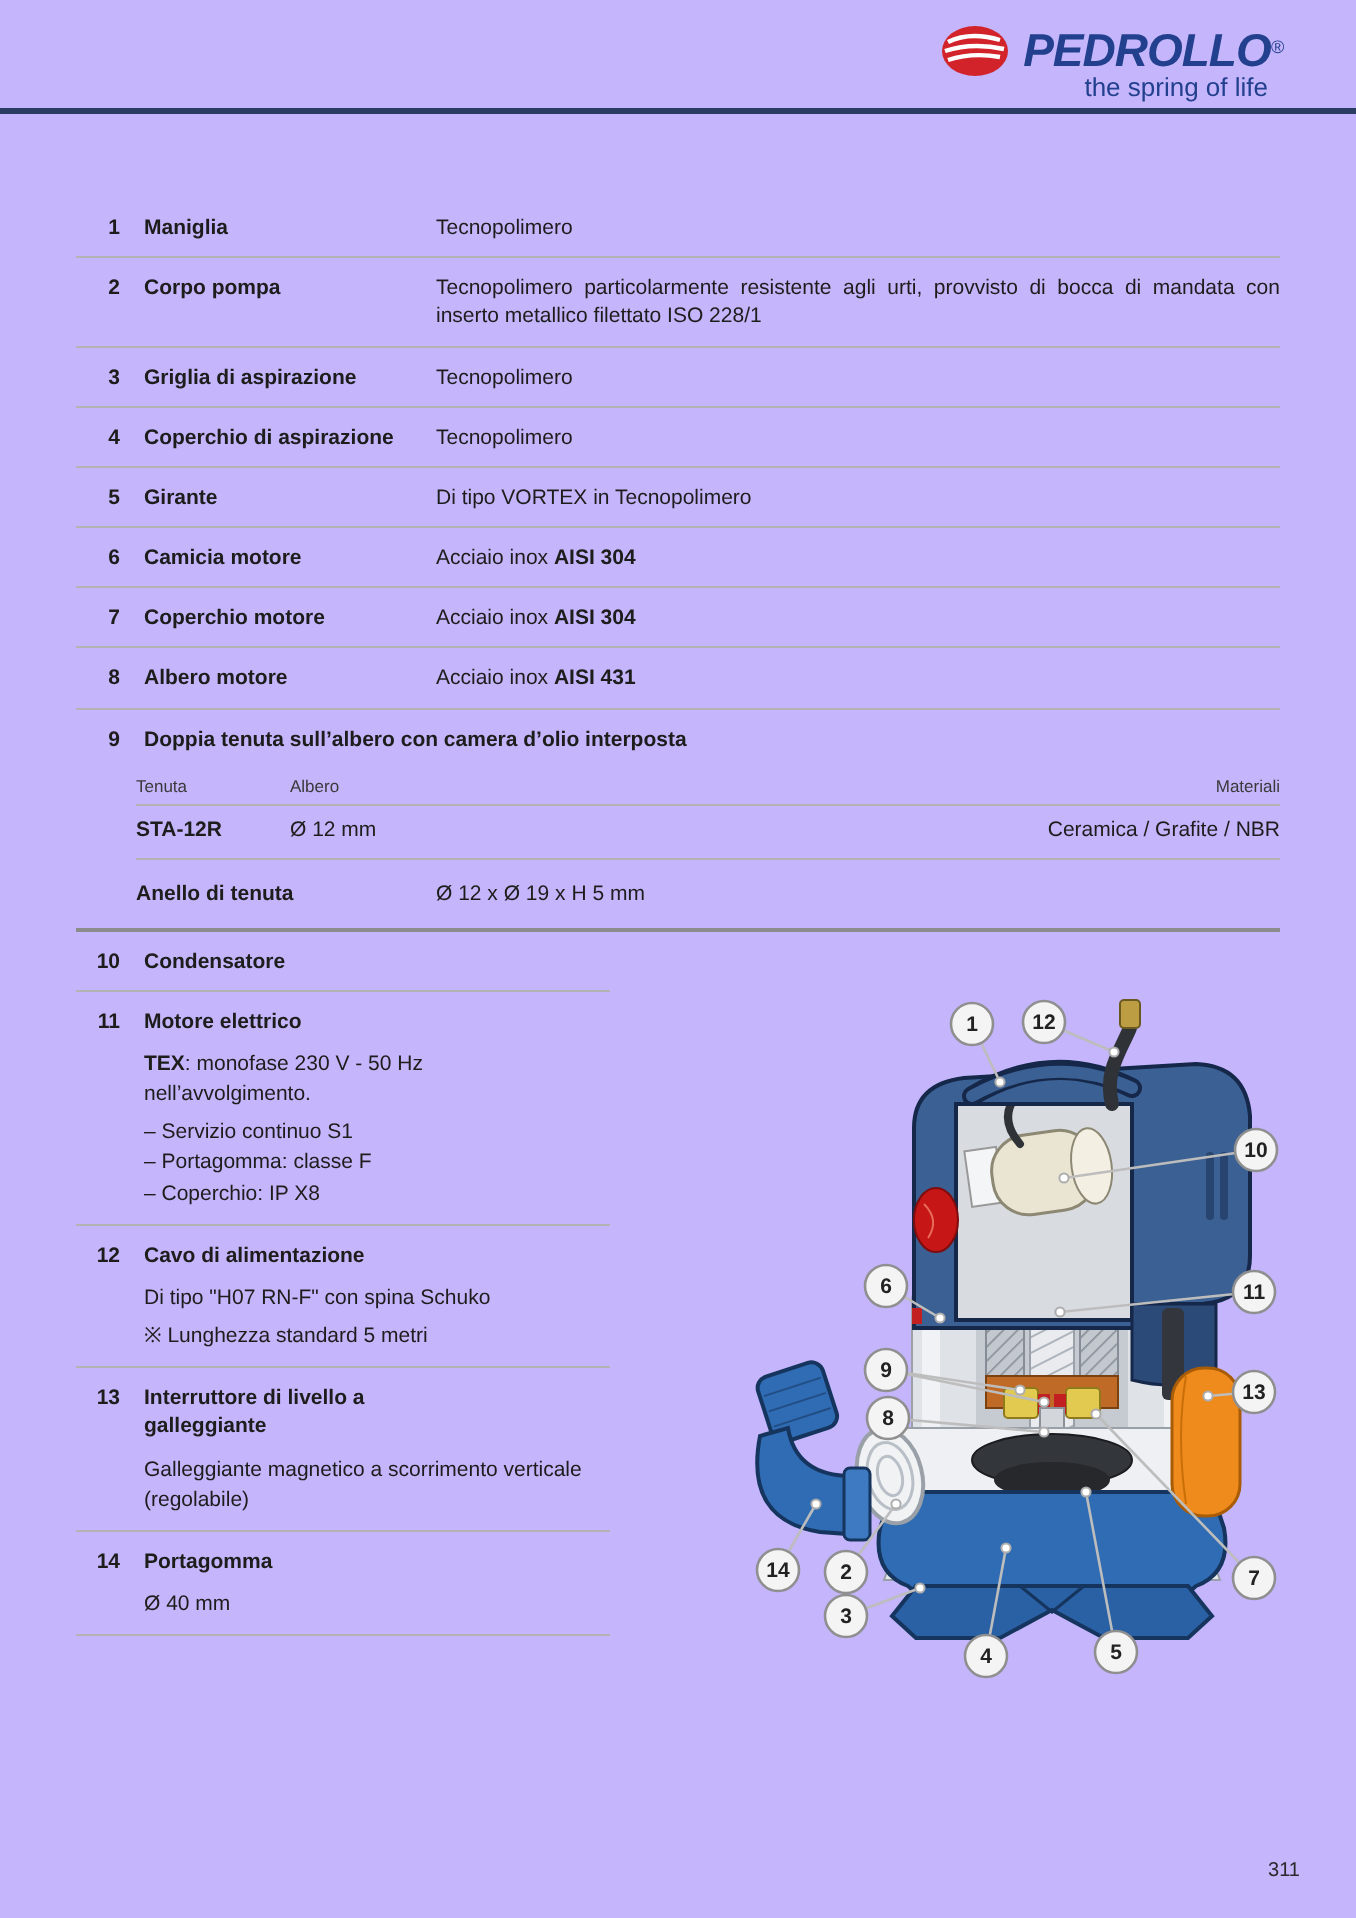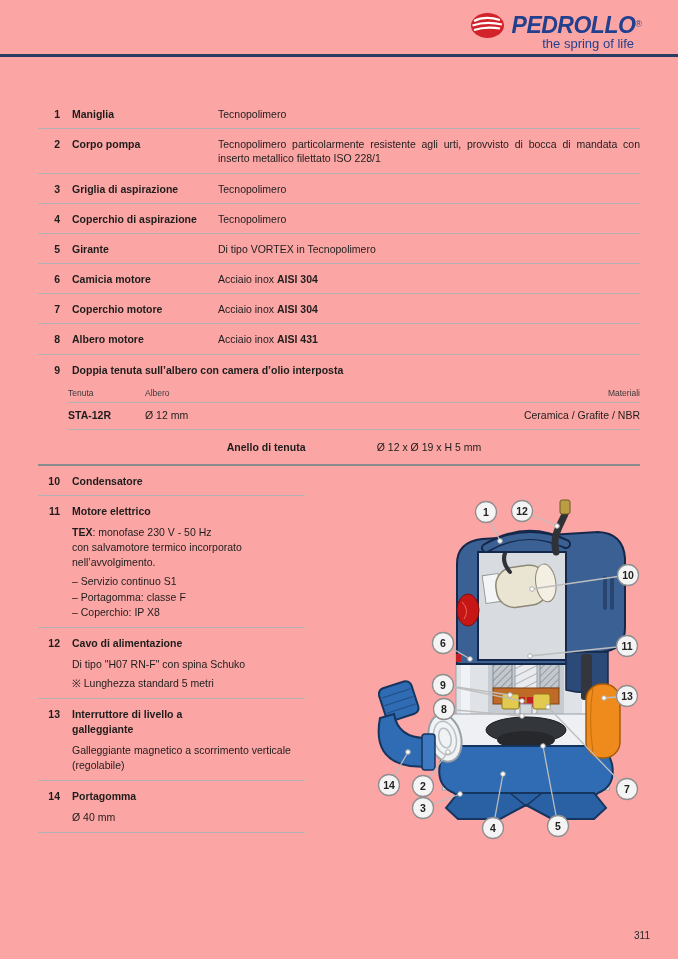--- a/index.html
+++ b/index.html
@@ -1,16 +1,16 @@
 <!DOCTYPE html>
 <html><head>
 <meta charset="utf-8">
 <style>
   html,body{margin:0;padding:0;background:#e9e9e9;}
-  .page{position:relative;width:678px;height:959px;background:#fca5a5;
+  .page{position:relative;width:678px;height:959px;background:#c4b5fd;
         font-family:"Liberation Sans",sans-serif;color:#1d1d1b;overflow:hidden;margin:0 auto;}
 
   
   .logo{position:absolute;top:12px;right:36px;width:210px;}
   .logo-row{display:flex;align-items:center;justify-content:flex-end;gap:6px;}
   .brand{font-size:23px;font-weight:bold;font-style:italic;color:#23408e;letter-spacing:-0.5px;}
   .reg{font-size:9px;color:#23408e;vertical-align:super;font-style:italic;}
   .tagline{text-align:right;color:#23408e;font-size:13px;margin-top:-3px;padding-right:8px;}
   .rule{position:absolute;top:54px;left:0;width:678px;height:3px;background:#2a3c64;}
 
@@ -25,21 +25,21 @@
 
   
   .r9{padding:8px 0 0;border-bottom:2px solid #8c8c8c;}
   .r9-head{display:flex;}
   .r9-title{margin-left:12px;font-weight:bold;}
   .sub{margin-left:30px;}
   .sub-head{display:flex;font-size:8.5px;color:#3a3a3a;padding:11px 0 3px;border-bottom:1px solid #b3b3b3;}
   .sub-row{display:flex;padding:5px 0 7px;border-bottom:1px solid #b3b3b3;}
   .c1{flex:0 0 77px;} .c2{flex:0 0 73px;} .c3{flex:1;text-align:right;}
   .sub-row .c1{font-weight:bold;}
-  .ring-row{display:flex;padding:10px 0 9px;justify-content:center;}
+  .ring-row{display:flex;padding:10px 0 9px;}
   .ring-label{flex:0 0 150px;font-weight:bold;}
 
   
   .spec-narrow{width:267px;}
   .nr{padding:8px 0 7px;border-bottom:1px solid #b3b3b3;}
   .nr-head{display:flex;}
   .nr-body{margin-left:34px;margin-top:7px;}
   .nr-body .line{margin:0 0 1px;}
   .nr-body .gap{margin-top:5px;}
 
@@ -154,21 +154,20 @@
         </div>
       </div>
 
       <div class="nr">
         <div class="nr-head">
           <span class="num">11</span>
           <span class="name">Motore elettrico</span>
         </div>
         <div class="nr-body">
           <div class="line"><b>TEX</b><span>: monofase 230 V - 50 Hz</span></div>
-          <div class="line">con salvamotore termico incorporato</div>
           <div class="line">nell’avvolgimento.</div>
           <div class="line gap">– Servizio continuo S1</div>
           <div class="line">– Portagomma: classe F</div>
           <div class="line">– Coperchio: IP X8</div>
         </div>
       </div>
 
       <div class="nr">
         <div class="nr-head">
           <span class="num">12</span>

